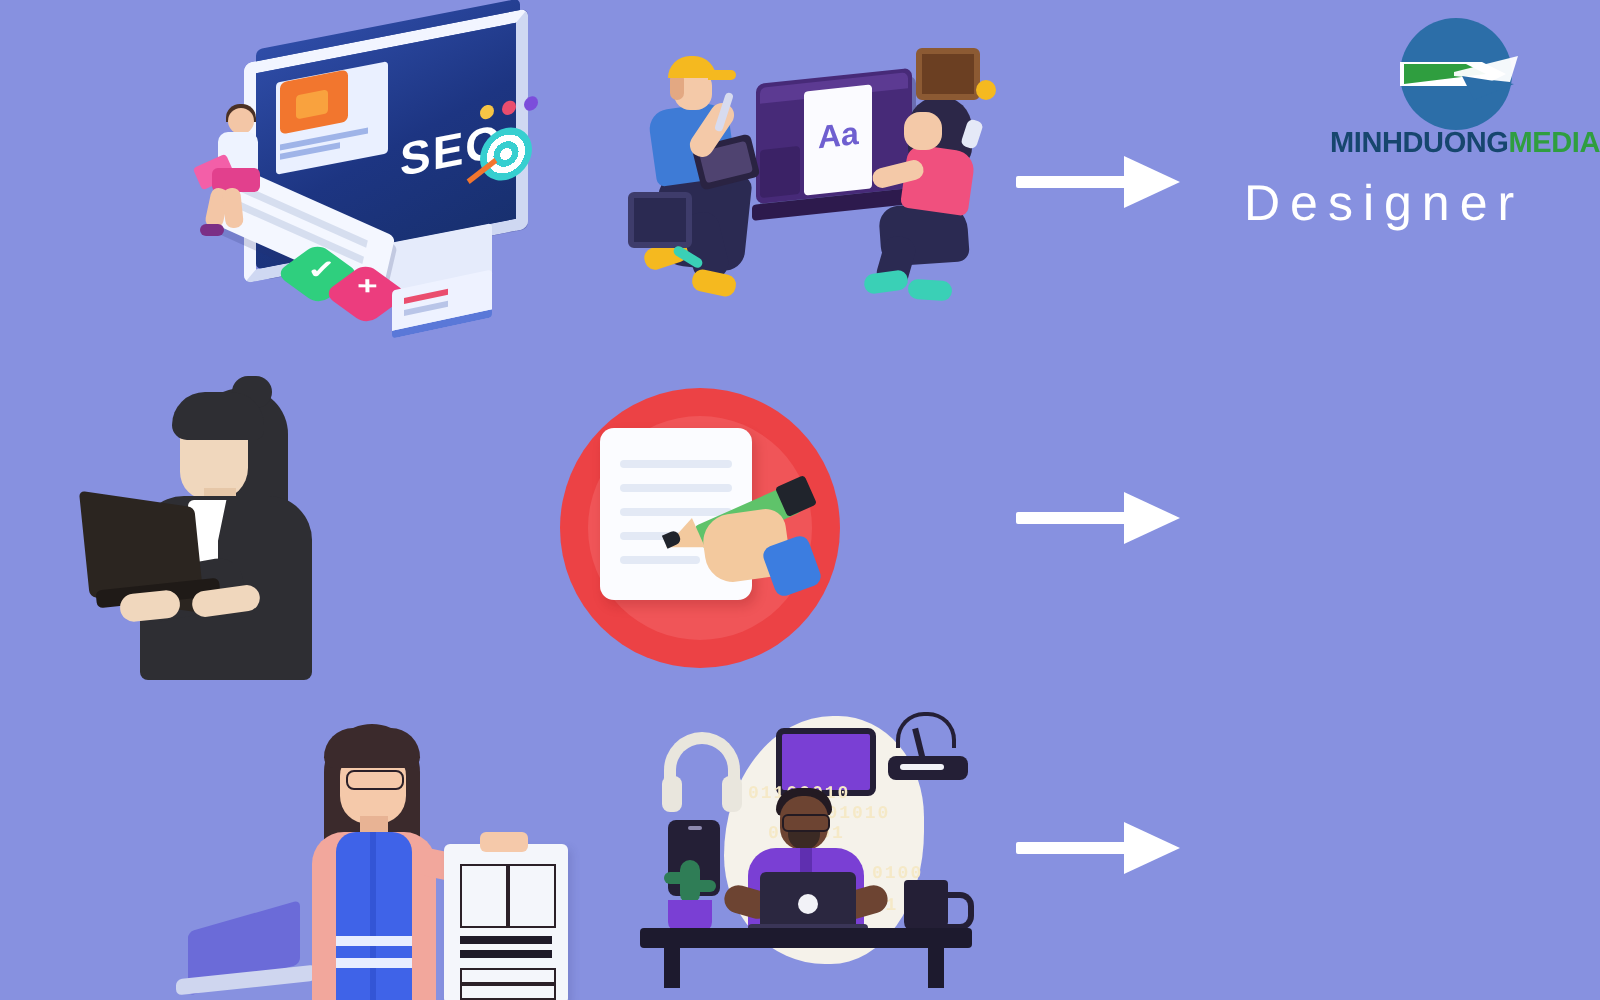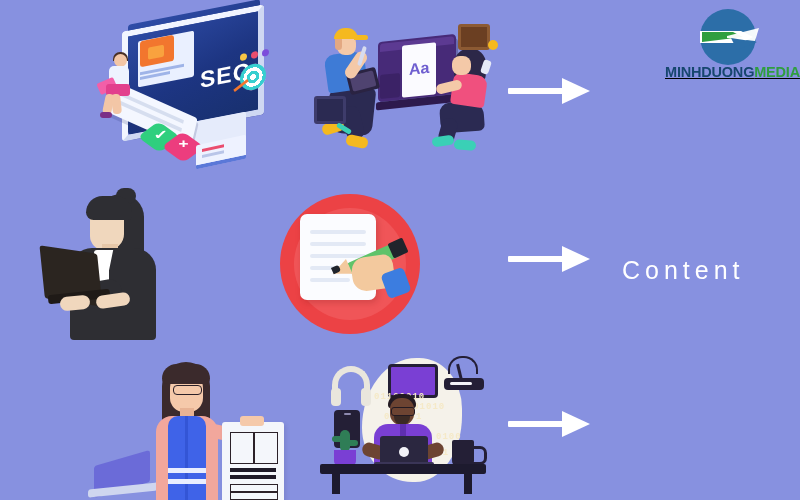--- a/index.html
+++ b/index.html
@@ -27,21 +27,21 @@
   .arrow .shaft{position:absolute;left:0;top:10px;width:58px;height:6px;background:#ffffff;border-radius:1px;}
   .arrow .head{position:absolute;left:54px;top:0;width:0;height:0;
     border-top:13px solid transparent;border-bottom:13px solid transparent;border-left:28px solid #ffffff;}
 
   
   .label{position:absolute;color:#ffffff;font-size:25px;font-weight:400;letter-spacing:5px;white-space:nowrap;}
 
   
   .logo{position:absolute;left:665px;top:8px;width:135px;height:78px;}
   .logo-mark{position:absolute;left:32px;top:0;width:62px;height:58px;}
-  .logo-text{position:absolute;left:0;top:56px;width:135px;text-align:left;font-size:14.5px;font-weight:bold;letter-spacing:-0.2px;text-decoration:underline;}
+  .logo-text{position:absolute;left:0;top:56px;width:135px;text-align:right;font-size:14.5px;font-weight:bold;letter-spacing:-0.2px;}
   .logo-text .t1{color:#16466e;}
   .logo-text .t2{color:#2f9e3f;}
 
   
   .seo-scene{left:88px;top:6px;width:200px;height:160px;}
   .mon-body{position:absolute;left:40px;top:6px;width:132px;height:110px;
      background:linear-gradient(160deg,#2f4da8 0%,#1d3582 55%,#18306f 100%);
      transform:skewY(-11deg);border-radius:3px;box-shadow:4px 6px 0 rgba(30,40,100,.25);}
   .mon-frame{position:absolute;left:34px;top:12px;width:142px;height:110px;
      border:6px solid #f2f5ff;border-radius:4px;transform:skewY(-11deg);box-sizing:border-box;
@@ -302,20 +302,21 @@
       <div class="float-item fi-2"></div>
       <div class="float-item fi-3"></div>
       <div class="float-item fi-4"></div>
       <div class="float-item fi-5"></div>
     </div>
 
     <div class="arrow" style="left:508px;top:78px;">
       <div class="shaft"></div>
         <div class="head"></div>
     </div>
+    <div class="label" style="left:622px;top:88px;">Designer</div>
   </div>
 
   <div class="row" id="row-2">
 
     <div class="illus-a biz" style="top:21px;">
       <div class="bz-hairback"></div>
       <div class="bz-bun"></div>
       <div class="bz-face"></div>
       <div class="bz-hairfront"></div>
       <div class="bz-neck"></div>
@@ -342,21 +343,20 @@
       <div class="dc-pencil-tip"></div>
       <div class="dc-pencil-lead"></div>
       <div class="dc-hand"></div>
       <div class="dc-cuff"></div>
     </div>
 
     <div class="arrow" style="left:508px;top:79px;">
       <div class="shaft"></div>
         <div class="head"></div>
     </div>
-    <div class="label" style="left:622px;top:89px;">Content</div>
   </div>
 
   <div class="row" id="row-3">
 
     <div class="illus-a clip-scene" style="top:24px;">
       <div class="cl-lap"></div>
       <div class="cl-lapbase"></div>
       <div class="cl-hair"></div>
       <div class="cl-face"></div>
       <div class="cl-bang"></div>

